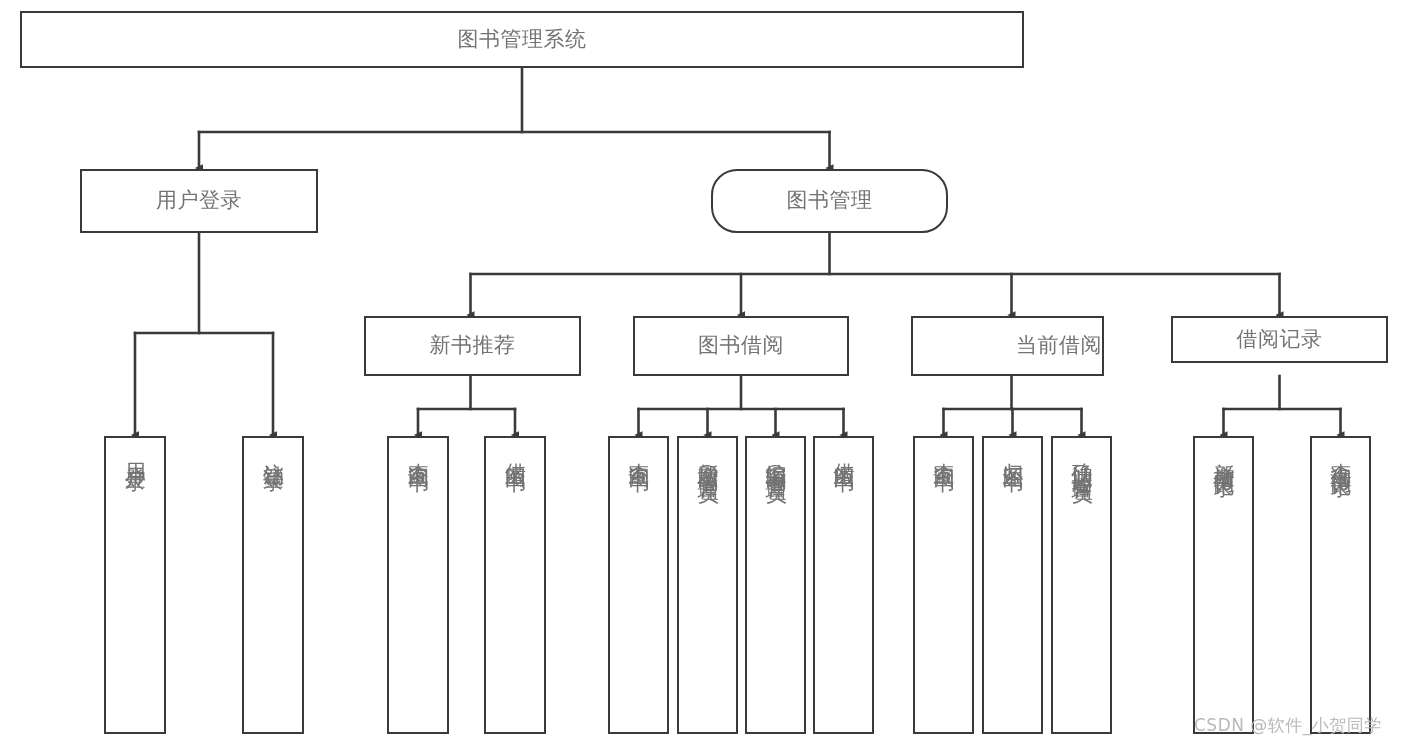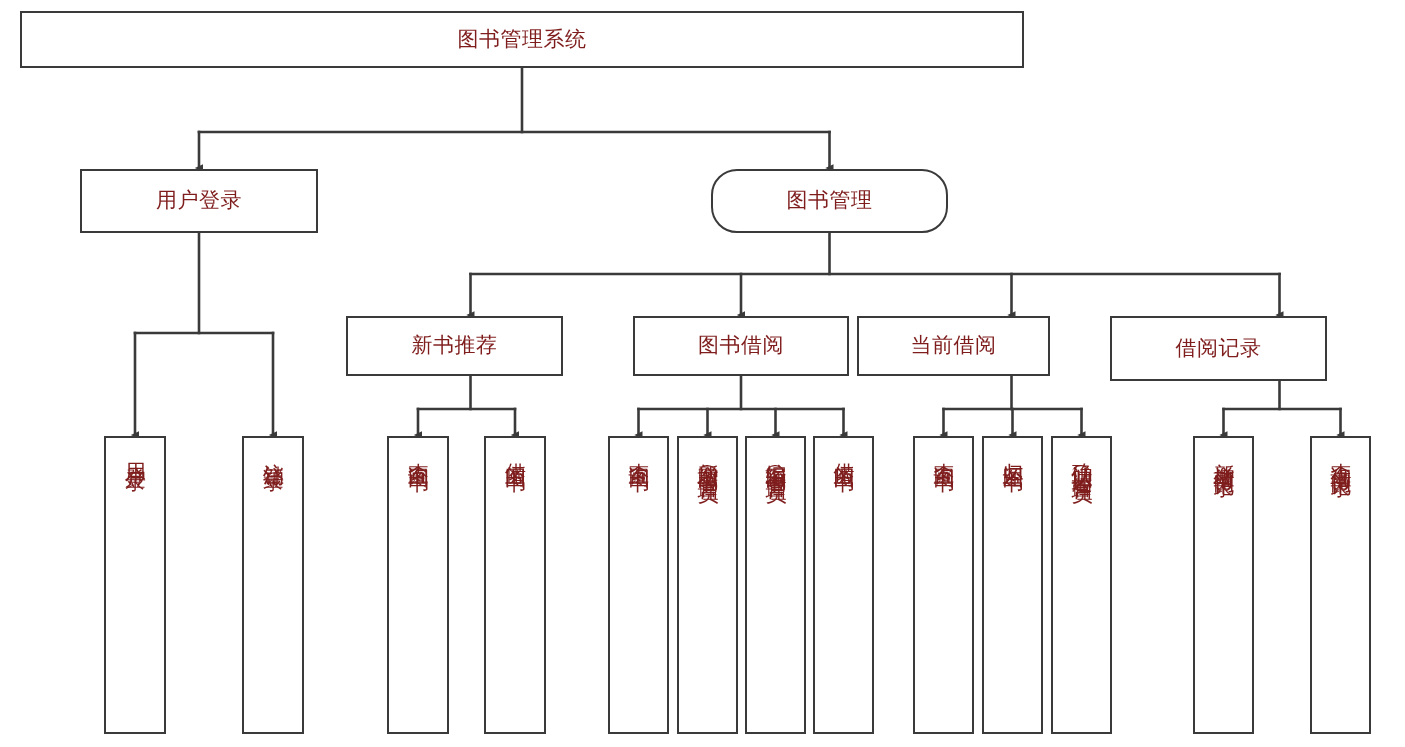--- a/index.html
+++ b/index.html
@@ -25,21 +25,21 @@
     height: 747px;
   }
   .node-box {
     position: absolute;
     box-sizing: border-box;
     background: #ffffff;
     border: 2px solid #3a3a3a;
     display: flex;
     align-items: center;
     justify-content: center;
-    color: #7f1d1d;
+    color: #737373;
   }
   .node-label {
     display: block;
     text-align: center;
     line-height: 1.12;
     letter-spacing: 0.5px;
   }
   .node-horizontal .node-label {
     font-size: 21px;
   }
@@ -115,30 +115,30 @@
   <div id="nodes">
       <div class="node-box node-horizontal" style="left: 20px; top: 11px; width: 1004px; height: 57px;">
         <span class="node-label">图书管理系统</span>
       </div>
       <div class="node-box node-horizontal" style="left: 80px; top: 169px; width: 238px; height: 64px;">
         <span class="node-label">用户登录</span>
       </div>
       <div class="node-box node-horizontal" style="left: 711px; top: 169px; width: 237px; height: 64px; border-radius: 26px;">
         <span class="node-label">图书管理</span>
       </div>
-      <div class="node-box node-horizontal" style="left: 346px; top: 316px; width: 217px; height: 60px;">
+      <div class="node-box node-horizontal" style="left: 364px; top: 316px; width: 217px; height: 60px;">
         <span class="node-label">新书推荐</span>
       </div>
       <div class="node-box node-horizontal" style="left: 633px; top: 316px; width: 216px; height: 60px; justify-content: center;">
         <span class="node-label">图书借阅</span>
       </div>
-      <div class="node-box node-horizontal" style="left: 857px; top: 316px; width: 193px; height: 60px;">
+      <div class="node-box node-horizontal" style="left: 911px; top: 316px; width: 193px; height: 60px; justify-content: flex-end;">
         <span class="node-label">当前借阅</span>
       </div>
-      <div class="node-box node-horizontal" style="left: 1110px; top: 316px; width: 217px; height: 65px;">
+      <div class="node-box node-horizontal" style="left: 1171px; top: 316px; width: 217px; height: 47px;">
         <span class="node-label">借阅记录</span>
       </div>
       <div class="node-box node-vertical" style="left: 104px; top: 436px; width: 62px; height: 298px;">
         <span class="node-label">用户登录</span>
       </div>
       <div class="node-box node-vertical" style="left: 242px; top: 436px; width: 62px; height: 298px;">
         <span class="node-label">注销登录</span>
       </div>
       <div class="node-box node-vertical" style="left: 387px; top: 436px; width: 62px; height: 298px;">
         <span class="node-label">查询图书</span>
@@ -168,14 +168,15 @@
         <span class="node-label">确认归还（管理员）</span>
       </div>
       <div class="node-box node-vertical" style="left: 1193px; top: 436px; width: 61px; height: 298px;">
         <span class="node-label">新增借阅记录</span>
       </div>
       <div class="node-box node-vertical" style="left: 1310px; top: 436px; width: 61px; height: 298px;">
         <span class="node-label">查询借阅记录</span>
       </div>
     </div>
 
+  <div class="watermark" style="left:1194px; top:714px;">CSDN @软件_小贺同学</div>
 
 </div>
 
 </body></html>

